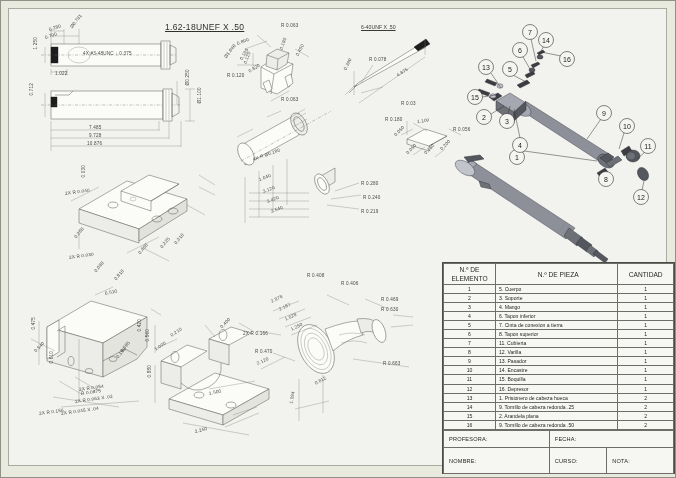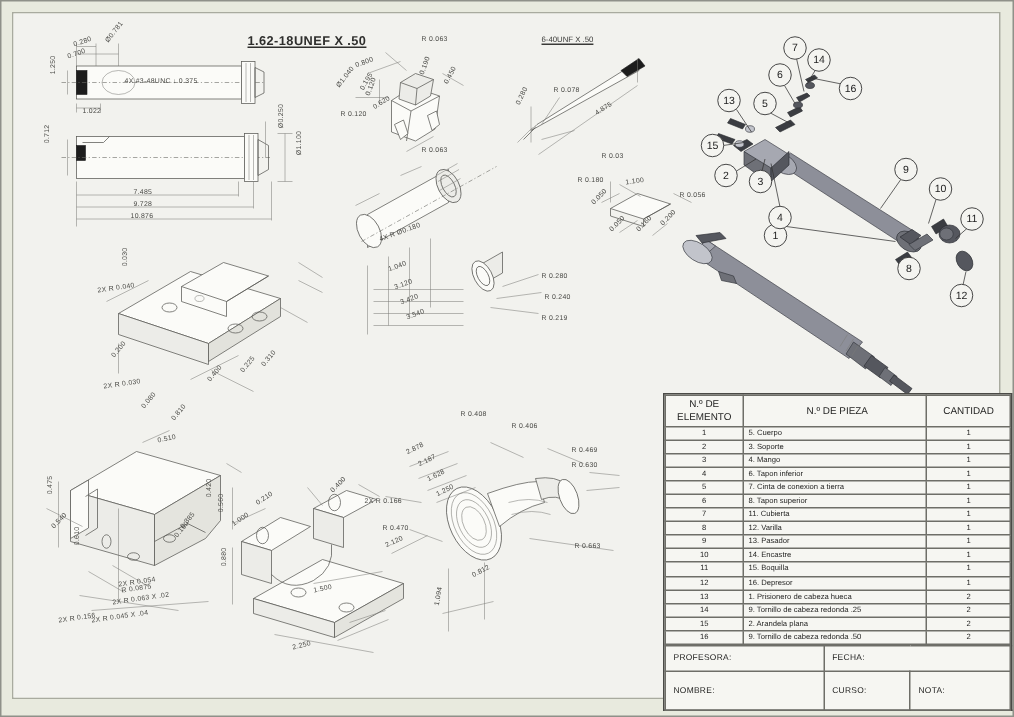--- a/index.html
+++ b/index.html
@@ -6,21 +6,21 @@
   body{width:676px;height:478px;overflow:hidden;font-family:"Liberation Sans",sans-serif;}
 
   #sheet{position:relative;width:676px;height:478px;background:#e8eade;box-sizing:border-box;}
   
   #sheet:before{content:"";position:absolute;inset:0;border:1px solid #8f9189;box-sizing:border-box;pointer-events:none;}
   #frame{position:absolute;left:8px;top:8px;right:9px;bottom:12px;border:1px solid #a9ab9f;background:#f1f2ea;box-sizing:border-box;}
   #paper{position:absolute;left:0;top:0;right:0;bottom:0;background:#f2f2ee;}
 
   .lbl{position:absolute;font-family:"Liberation Sans",sans-serif;color:#3a3a38;white-space:nowrap;}
   .dim{font-size:4.6px;letter-spacing:.2px;color:#4a4a46;}
-  .title-note{font-size:8.5px;color:#2f2f2d;text-decoration:underline;letter-spacing:.3px;font-weight:bold;}
+  .title-note{font-size:8.5px;color:#2f2f2d;text-decoration:underline;letter-spacing:.3px;}
   .note2{font-size:5.2px;color:#3a3a38;text-decoration:underline;}
 
   svg{position:absolute;left:0;top:0;overflow:visible;}
   .ln{stroke:#5a5a56;stroke-width:.5;fill:none;}
   .lnT{stroke:#7b7b76;stroke-width:.35;fill:none;}
   .lnD{stroke:#6b6b66;stroke-width:.4;fill:none;stroke-dasharray:3 1.5 .8 1.5;}
   .fillLt{fill:#fbfbf8;stroke:#5a5a56;stroke-width:.5;}
   .fillMd{fill:#ecece8;stroke:#5a5a56;stroke-width:.5;}
   .fillDk{fill:#1d1d1d;stroke:#1d1d1d;stroke-width:.4;}
 

